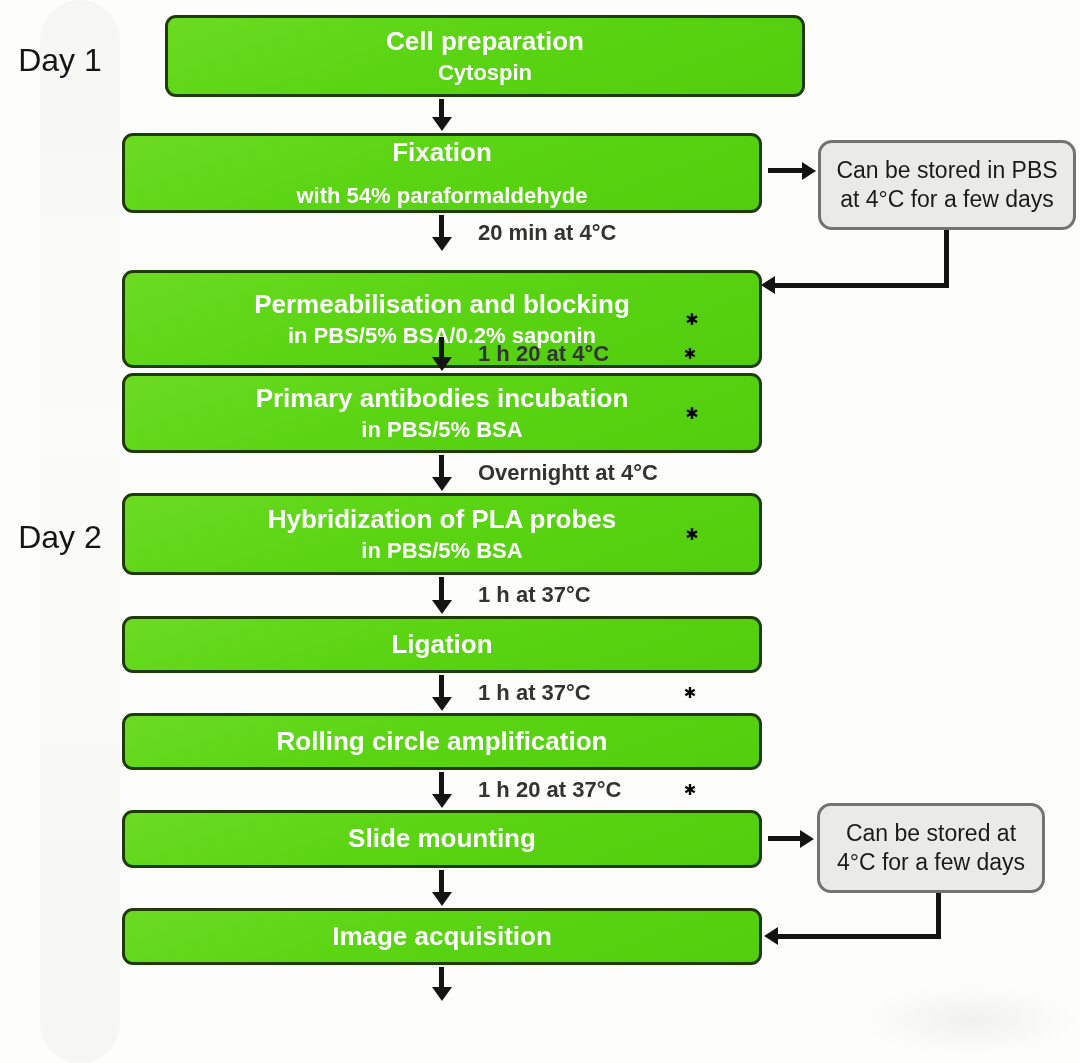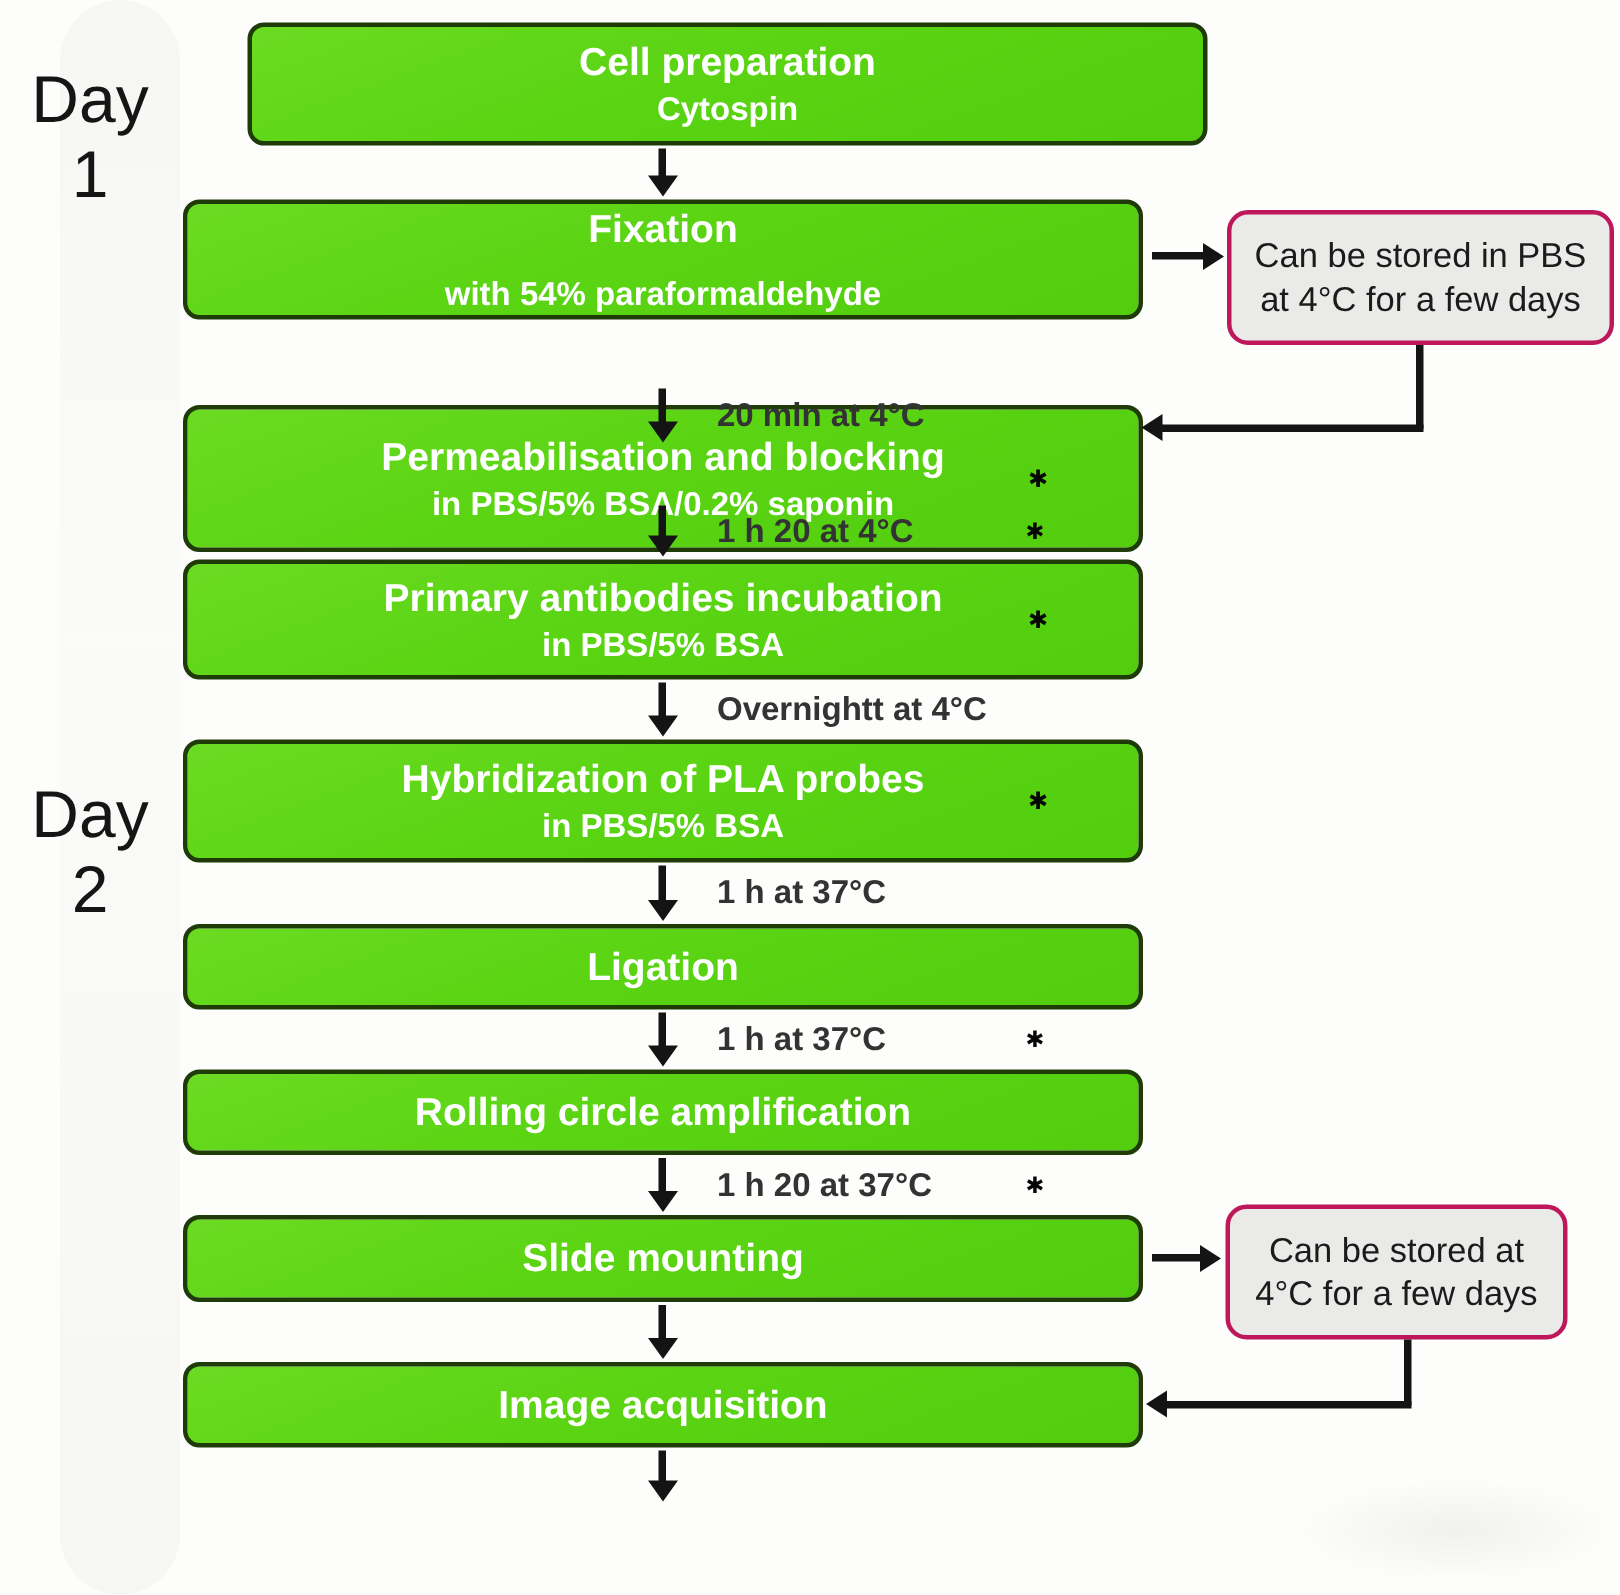--- a/index.html
+++ b/index.html
@@ -9,21 +9,21 @@
     font-family:"Liberation Sans", sans-serif;
   }
   .texture { position:absolute; pointer-events:none; }
   .tex-left { left:40px; top:0; width:80px; height:1063px;
     background:linear-gradient(to bottom, rgba(120,120,110,0.05), rgba(120,120,110,0.02) 40%, rgba(120,120,110,0.05)); border-radius:40px; }
   .tex-br { left:860px; top:985px; width:220px; height:70px;
     background:radial-gradient(ellipse at center, rgba(130,130,120,0.10), rgba(130,130,120,0) 70%); }
 
   
   .day-label { position:absolute; left:10px; width:100px; text-align:center;
-    font-size:44px; color:#151515; }
+    font-size:32px; color:#151515; }
   .d0 { top:42px; } .d1 { top:519px; }
 
   
   .step {
     position:absolute; left:122px; width:640px; box-sizing:border-box;
     background:linear-gradient(160deg, #6bdb22 0%, #5ad413 45%, #52ce0e 100%);
     border:3px solid #1f3b08; border-radius:11px;
     display:flex; flex-direction:column; align-items:center; justify-content:center;
     color:#ffffff; text-align:center;
   }
@@ -42,21 +42,21 @@
   .s4 { top:493px; height:82px; }
   .s5 { top:616px; height:57px; }
   .s6 { top:713px; height:57px; }
   .s7 { top:810px; height:58px; }
   .s8 { top:908px; height:57px; }
   .s9 { top:1003px; height:58px; }
 
   
   .connector { position:absolute; left:0; width:1080px; }
   .c0 { top:98px;  height:33px; }
-  .c1 { top:214px; height:37px;margin-top:44px; }
+  .c1 { top:214px; height:37px; }
   .c2 { top:336px; height:35px; }
   .c3 { top:454px; height:37px; }
   .c4 { top:576px; height:38px; }
   .c5 { top:674px; height:37px; }
   .c6 { top:771px; height:37px; }
   .c7 { top:869px; height:37px; }
   .c8 { top:966px; height:35px; }
   .v-stem { position:absolute; left:439px; top:1px; bottom:13px; width:5px; background:#141414; }
   .v-head { position:absolute; left:432px; bottom:0; width:0; height:0;
     border-left:10px solid transparent; border-right:10px solid transparent;
@@ -67,21 +67,21 @@
   }
   .conn-star {
     position:absolute; left:675px; top:50%; transform:translateY(-50%);
     width:30px; text-align:center; font-size:15px; color:#060606;
     font-family:"DejaVu Sans", sans-serif;
   }
 
   
   .side-note {
     position:absolute; box-sizing:border-box;
-    background:#eaeae8; border:3px solid #be185d; border-radius:14px;
+    background:#eaeae8; border:3px solid #737373; border-radius:14px;
     display:flex; flex-direction:column; align-items:center; justify-content:center;
     text-align:center; color:#1b1b1b; font-size:23px; line-height:1.28;
   }
   .n0 { left:818px; top:140px; width:258px; height:90px; }
   .n1 { left:817px; top:803px; width:228px; height:90px; }
 
   
   .hline, .vline { position:absolute; background:#141414; }
   .tri-right { position:absolute; width:0; height:0;
     border-top:9px solid transparent; border-bottom:9px solid transparent;

